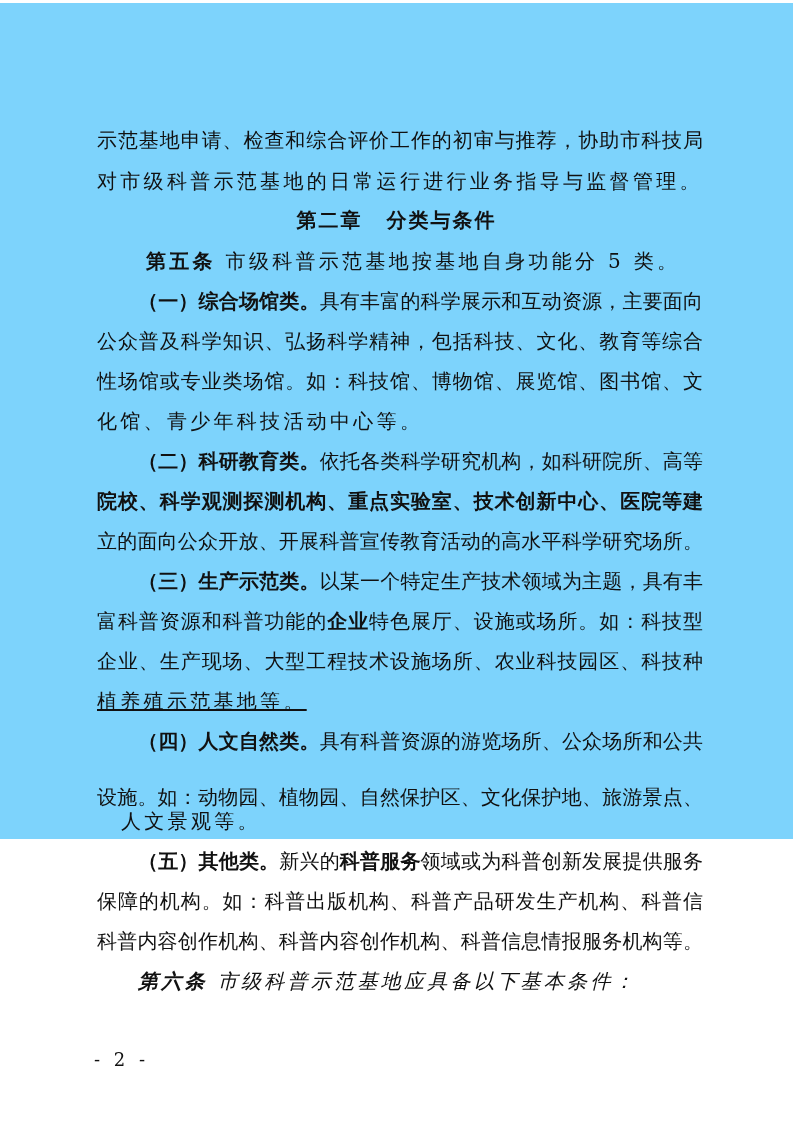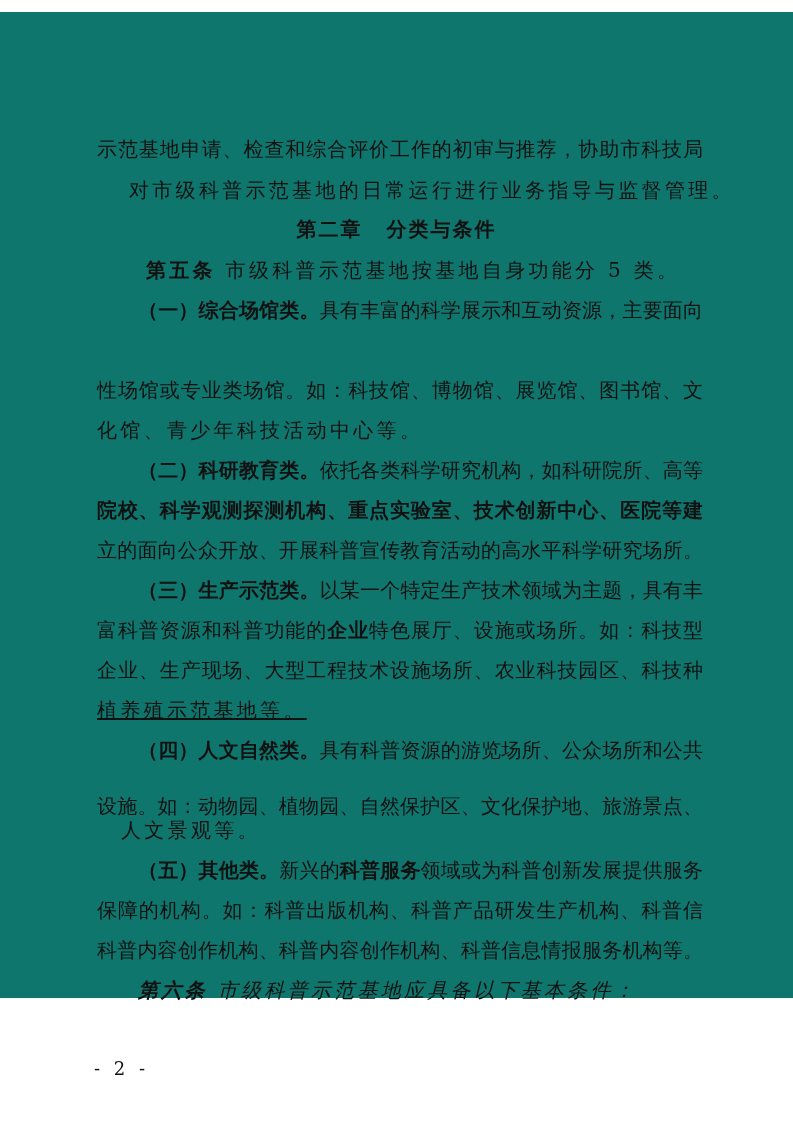--- a/index.html
+++ b/index.html
@@ -1,45 +1,46 @@
 <!DOCTYPE html>
 <html><head>
 <meta charset="utf-8">
 <style>
   html, body { margin: 0; padding: 0; background: #ffffff; }
   body { width: 793px; height: 1122px; position: relative; overflow: hidden;
          font-family: "DejaVu Serif", "Liberation Serif", serif; color: #111; }
-  .page { position: absolute; left: 0; top: 12px; width: 793px; height: 986px; background: #0f766e; }
+  .page { position: absolute; left: 0; top: 3px; width: 793px; height: 836px; background: #7dd3fc; }
   .line { position: absolute; left: 97px; width: 606px; height: 40px; line-height: 40px;
           font-size: 20px; white-space: nowrap; text-align: justify; text-align-last: justify; letter-spacing: 0; }
   .line.last { text-align-last: left; letter-spacing: 3.3px; }
   .line.indent { left: 138px; width: 565px; }
   .heading { position: absolute; left: 0; width: 793px; text-align: center; font-size: 20px; font-weight: bold; line-height: 40px; height: 40px; letter-spacing: 2px; }
   .heading .gap { display: inline-block; width: 24px; }
   b, .bold { font-weight: bold; }
   .pagenum { position: absolute; left: 94px; top: 1044px; font-size: 18px; line-height: 26px; letter-spacing: 4px; }
 </style>
 </head>
 <body>
 
 <div class="page">
 
   <div class="line" style="top:117px;">示范基地申请、检查和综合评价工作的初审与推荐，协助市科技局</div>
-  <div class="line last" style="top:158px;margin-left:32px;">对市级科普示范基地的日常运行进行业务指导与监督管理。</div>
+  <div class="line last" style="top:158px;">对市级科普示范基地的日常运行进行业务指导与监督管理。</div>
 
   <div class="heading" style="top:197px;">
     <span>第二章</span><span class="gap"></span><span>分类与条件</span>
   </div>
 
   <div class="line indent last" style="top:238px;margin-left:8px;">
     <b>第五条</b>
     <span>市级科普示范基地按基地自身功能分 5 类。</span>
   </div>
 
   <div class="line indent" style="top:278px;"><b>（一）综合场馆类。</b><span>具有丰富的科学展示和互动资源，主要面向</span></div>
+  <div class="line" style="top:318px;">公众普及科学知识、弘扬科学精神，包括科技、文化、教育等综合</div>
   <div class="line" style="top:358px;">性场馆或专业类场馆。如：科技馆、博物馆、展览馆、图书馆、文</div>
   <div class="line last" style="top:398px;">化馆、青少年科技活动中心等。</div>
 
   <div class="line indent" style="top:438px;"><b>（二）科研教育类。</b><span>依托各类科学研究机构，如科研院所、高等</span></div>
   <div class="line" style="top:478px;font-weight:bold;">院校、科学观测探测机构、重点实验室、技术创新中心、医院等建</div>
   <div class="line" style="top:518px;">立的面向公众开放、开展科普宣传教育活动的高水平科学研究场所。</div>
 
   <div class="line indent" style="top:558px;"><b>（三）生产示范类。</b><span>以某一个特定生产技术领域为主题，具有丰</span></div>
   <div class="line" style="top:598px;"><span>富科普资源和科普功能的</span><b>企业</b><span>特色展厅、设施或场所。如：科技型</span></div>
   <div class="line" style="top:638px;">企业、生产现场、大型工程技术设施场所、农业科技园区、科技种</div>

